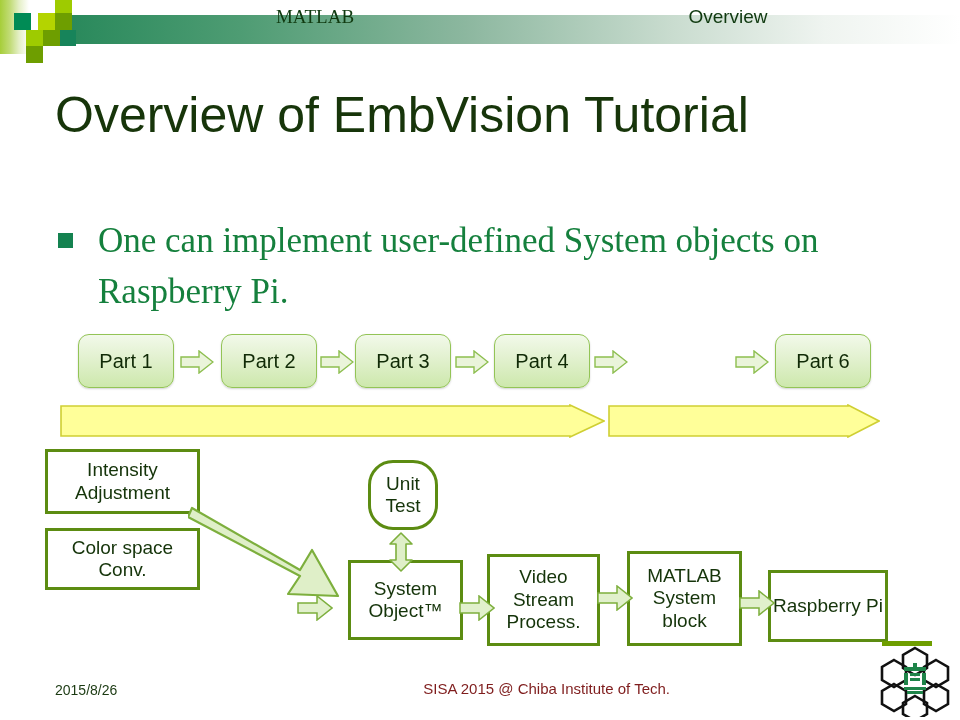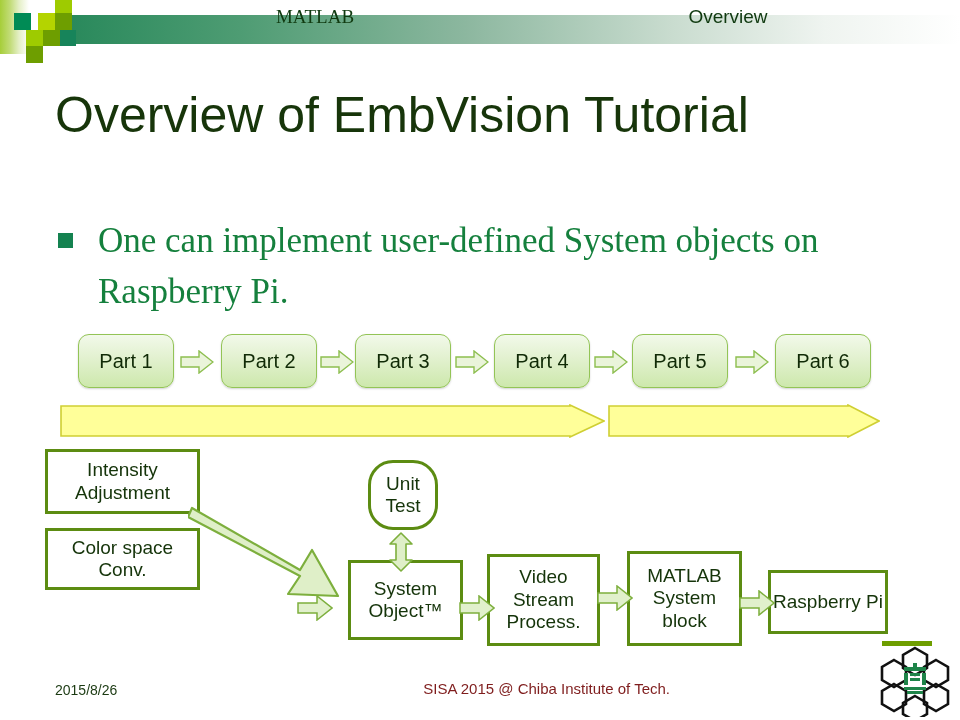--- a/index.html
+++ b/index.html
@@ -151,21 +151,21 @@
     font-size: 19px;
     line-height: 1.18;
   }
   .f-intensity { left: 45px;  top: 449px; width: 155px; height: 65px; }
   .f-colorspace{ left: 45px;  top: 528px; width: 155px; height: 62px; }
   .f-unittest  { left: 368px; top: 460px; width:  70px; height: 70px; border-radius: 25px; }
   .f-grad      { left: 224px; top: 577px; width:  76px; height: 63px; font-size: 19px; }
   .f-sysobj    { left: 348px; top: 560px; width: 115px; height: 80px; }
   .f-video     { left: 487px; top: 554px; width: 113px; height: 92px; }
   .f-mlblock   { left: 627px; top: 551px; width: 115px; height: 95px; }
-  .f-rpi       { left: 768px; top: 570px; width: 120px; height: 64px; text-align: right; }
+  .f-rpi       { left: 768px; top: 570px; width: 120px; height: 72px; text-align: right; }
 
   .flow-chev {
     position: absolute;
     width: 36px;
     height: 26px;
   }
   .fc1 { left: 297px; top: 595px; }
   .fc2 { left: 459px; top: 595px; }
   .fc3 { left: 597px; top: 585px; }
   .fc4 { left: 739px; top: 590px; }
@@ -226,21 +226,20 @@
 
   <div class="bullet-row">
     <div class="bullet-marker"></div>
     <div class="bullet-text">One can implement user-defined System objects on Raspberry Pi.</div>
   </div>
 
   <div class="part-box p1">Part 1</div>
   <div class="part-box p2">Part 2</div>
   <div class="part-box p3">Part 3</div>
   <div class="part-box p4">Part 4</div>
-  <div class="part-box p5">Part 5</div>
   <div class="part-box p6">Part 6</div>
 
   <svg class="chev c1" viewBox="0 0 34 24">
     <polygon points="1,7 19,7 19,1 33,12 19,23 19,17 1,17" fill="#EAF4DA" stroke="#8DBE4F" stroke-width="1.4"></polygon>
   </svg>
   <svg class="chev c2" viewBox="0 0 34 24">
     <polygon points="1,7 19,7 19,1 33,12 19,23 19,17 1,17" fill="#EAF4DA" stroke="#8DBE4F" stroke-width="1.4"></polygon>
   </svg>
   <svg class="chev c3" viewBox="0 0 34 24">
     <polygon points="1,7 19,7 19,1 33,12 19,23 19,17 1,17" fill="#EAF4DA" stroke="#8DBE4F" stroke-width="1.4"></polygon>

